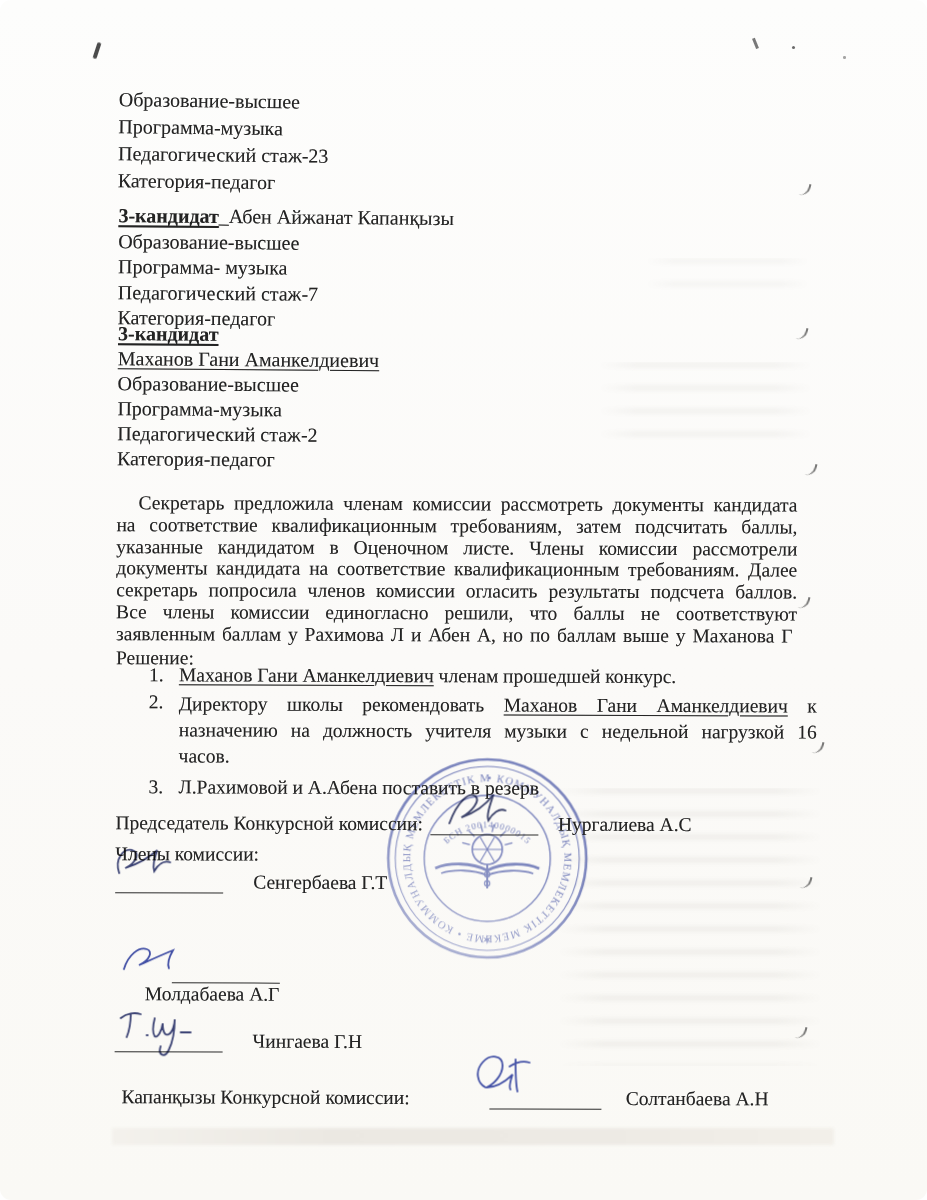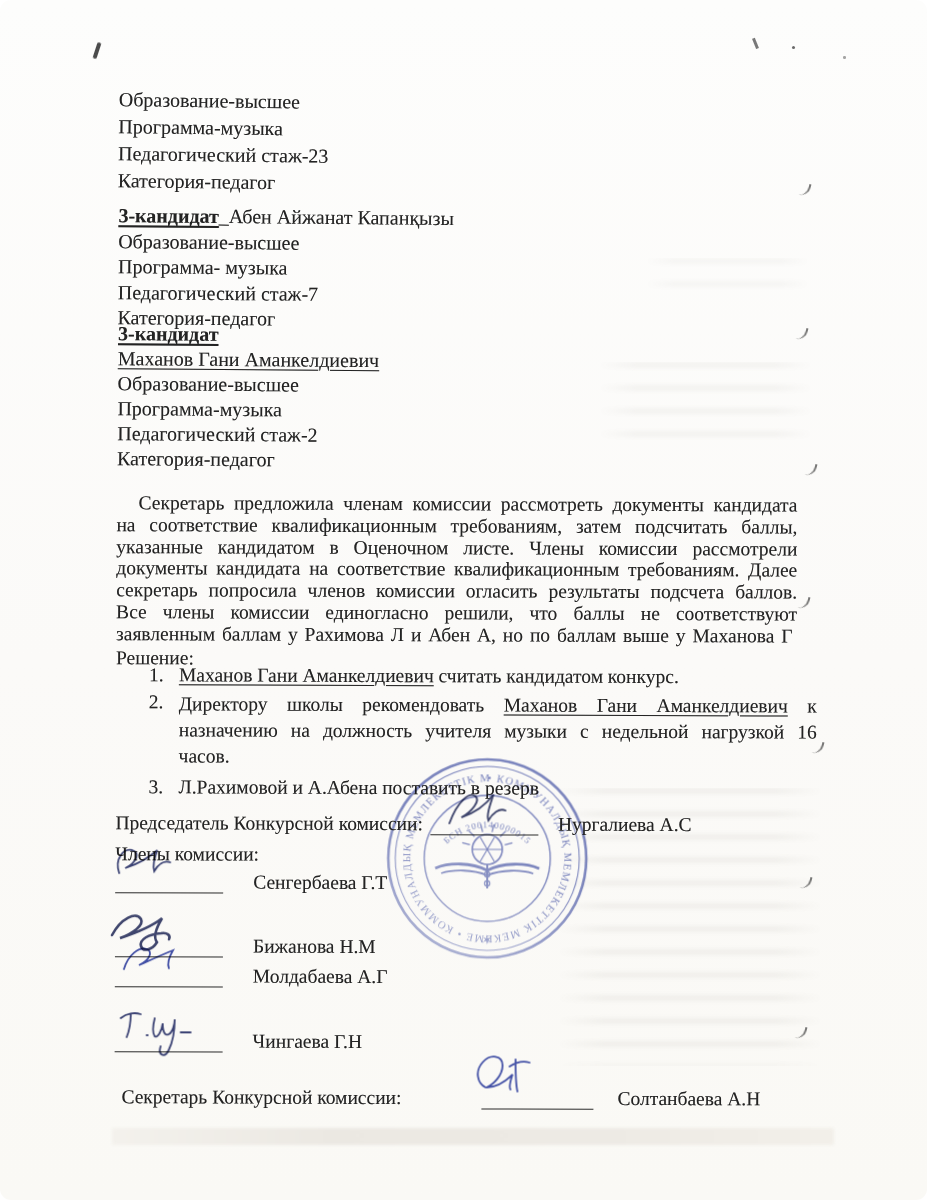--- a/index.html
+++ b/index.html
@@ -89,21 +89,21 @@
     </div>
 
     <div class="flowblock txt">
       <p class="para">Секретарь предложила членам комиссии рассмотреть документы кандидата на соответствие квалификационным требованиям, затем подсчитать баллы, указанные кандидатом в Оценочном листе. Члены комиссии рассмотрели документы кандидата на соответствие квалификационным требованиям. Далее секретарь попросила членов комиссии огласить результаты подсчета баллов. Все члены комиссии единогласно решили, что баллы не соответствуют заявленным баллам у Рахимова Л и Абен А, но по баллам выше у Маханова Г</p>
       <p class="resh">Решение:</p>
     </div>
 
     <div class="dlist txt">
       <div class="ditem" id="d1">
         <span class="dnum">1.</span>
-        <span class="dtext"><span class="u">Маханов Гани Аманкелдиевич</span><span> считать  кандидатом конкурс.</span></span>
+        <span class="dtext"><span class="u">Маханов Гани Аманкелдиевич</span><span> членам  прошедшей конкурс.</span></span>
       </div>
       <div class="ditem" id="d2">
         <span class="dnum">2.</span>
         <span class="dtext"><span>Директору школы рекомендовать </span><span class="u">Маханов Гани Аманкелдиевич</span><span> к назначению на должность учителя музыки с недельной нагрузкой 16 часов.</span></span>
       </div>
       <div class="ditem" id="d3">
         <span class="dnum">3.</span>
         <span class="dtext">Л.Рахимовой и А.Абена поставить в резерв</span>
       </div>
     </div>
@@ -154,50 +154,43 @@
 
     <div class="sigrow txt" style="top:871px;">
       <svg class="sig" style="left:-2px;top:-26px;" width="62" height="34">
         <path d="M6 28 C1 14 10 3 19 5 C27 7 24 17 12 23 C24 19 36 12 44 5 C41 13 39 20 41 26 C45 19 51 15 57 17" fill="none" stroke-width="1.8" stroke-linecap="round" stroke="#2a3268"></path>
       </svg>
       <span class="sline" style="width:108px;"></span>
       <span class="mname">Сенгербаева Г.Т</span>
     </div>
 
 
-    <div class="sigrow txt" style="top:935px;">
-      <svg class="sig" style="left:-6px;top:-24px;" width="70" height="46">
-        <path d="M3 24 C12 7 27 0 32 8 C35 14 24 22 11 27 C26 22 43 15 53 7 C47 17 44 26 48 31 C43 39 34 41 32 35 C30 28 40 23 52 22 C58 21 62 24 60 28" fill="none" stroke-width="2.6" stroke-linecap="round" stroke="#2e3560"></path>
-      </svg>
-      <span class="sline" style="width:108px;"></span>
-      <span class="mname">Бижанова Н.М</span>
-    </div>
-
-    <div class="sigrow txt" style="top:965px;">
+
+    <div class="sigrow txt" style="top:965px;flex-direction:column;">
       <svg class="sig" style="left:4px;top:-22px;" width="64" height="32">
         <path d="M5 26 C9 12 20 3 28 6 C34 8 31 17 20 22 C31 17 44 11 54 7 C50 14 48 20 50 25" fill="none" stroke-width="1.8" stroke-linecap="round" stroke="#31409e"></path>
       </svg>
       <span class="sline" style="width:108px;"></span>
       <span class="mname">Молдабаева А.Г</span>
     </div>
 
 
     <div class="sigrow txt" style="top:1030px;">
       <svg class="sig" style="left:2px;top:-24px;" width="76" height="54">
         <path d="M4 12 C10 7 18 6 24 8 M14 8 C14 18 12 26 10 31 M30 29 L31 29 M38 12 C36 20 36 27 38 30 C41 32 45 25 46 17 C46 25 48 30 52 28 C56 26 58 18 58 13 C58 23 56 36 52 44 C48 52 41 49 44 40 M64 26 L74 26" fill="none" stroke-width="1.8" stroke-linecap="round" stroke="#2a3268"></path>
       </svg>
       <span class="sline" style="width:108px;"></span>
       <span class="mname">Чингаева Г.Н</span>
     </div>
 
     <div class="sigrow txt" style="left:125px;top:1086px;">
       <svg class="sig" style="left:352px;top:-36px;" width="72" height="52">
         <path d="M12 36 C4 32 1 20 9 11 C17 2 29 4 29 14 C29 24 20 33 13 36 C22 36 31 31 39 23 C37 29 35 35 37 38 M42 8 C42 20 42 32 44 40 M36 15 C42 11 50 9 56 11" fill="none" stroke-width="1.8" stroke-linecap="round" stroke="#31409e"></path>
       </svg>
-      <span>Секретарь Конкурсной комиссии:</span>
+      <span>Капанқызы Конкурсной комиссии:</span>
       <span class="sline" style="width:112px;margin-left:80px;"></span>
       <span style="margin-left:24px;">Солтанбаева  А.Н</span>
     </div>
 
   </div>
 
   <div class="penmark"></div>
   <div class="mark-tr1"></div>
   <div class="dot" style="left:792px;top:46px;width:3px;height:3px;"></div>
   <div class="dot" style="left:843px;top:56px;width:2.5px;height:2.5px;opacity:.6;"></div>

